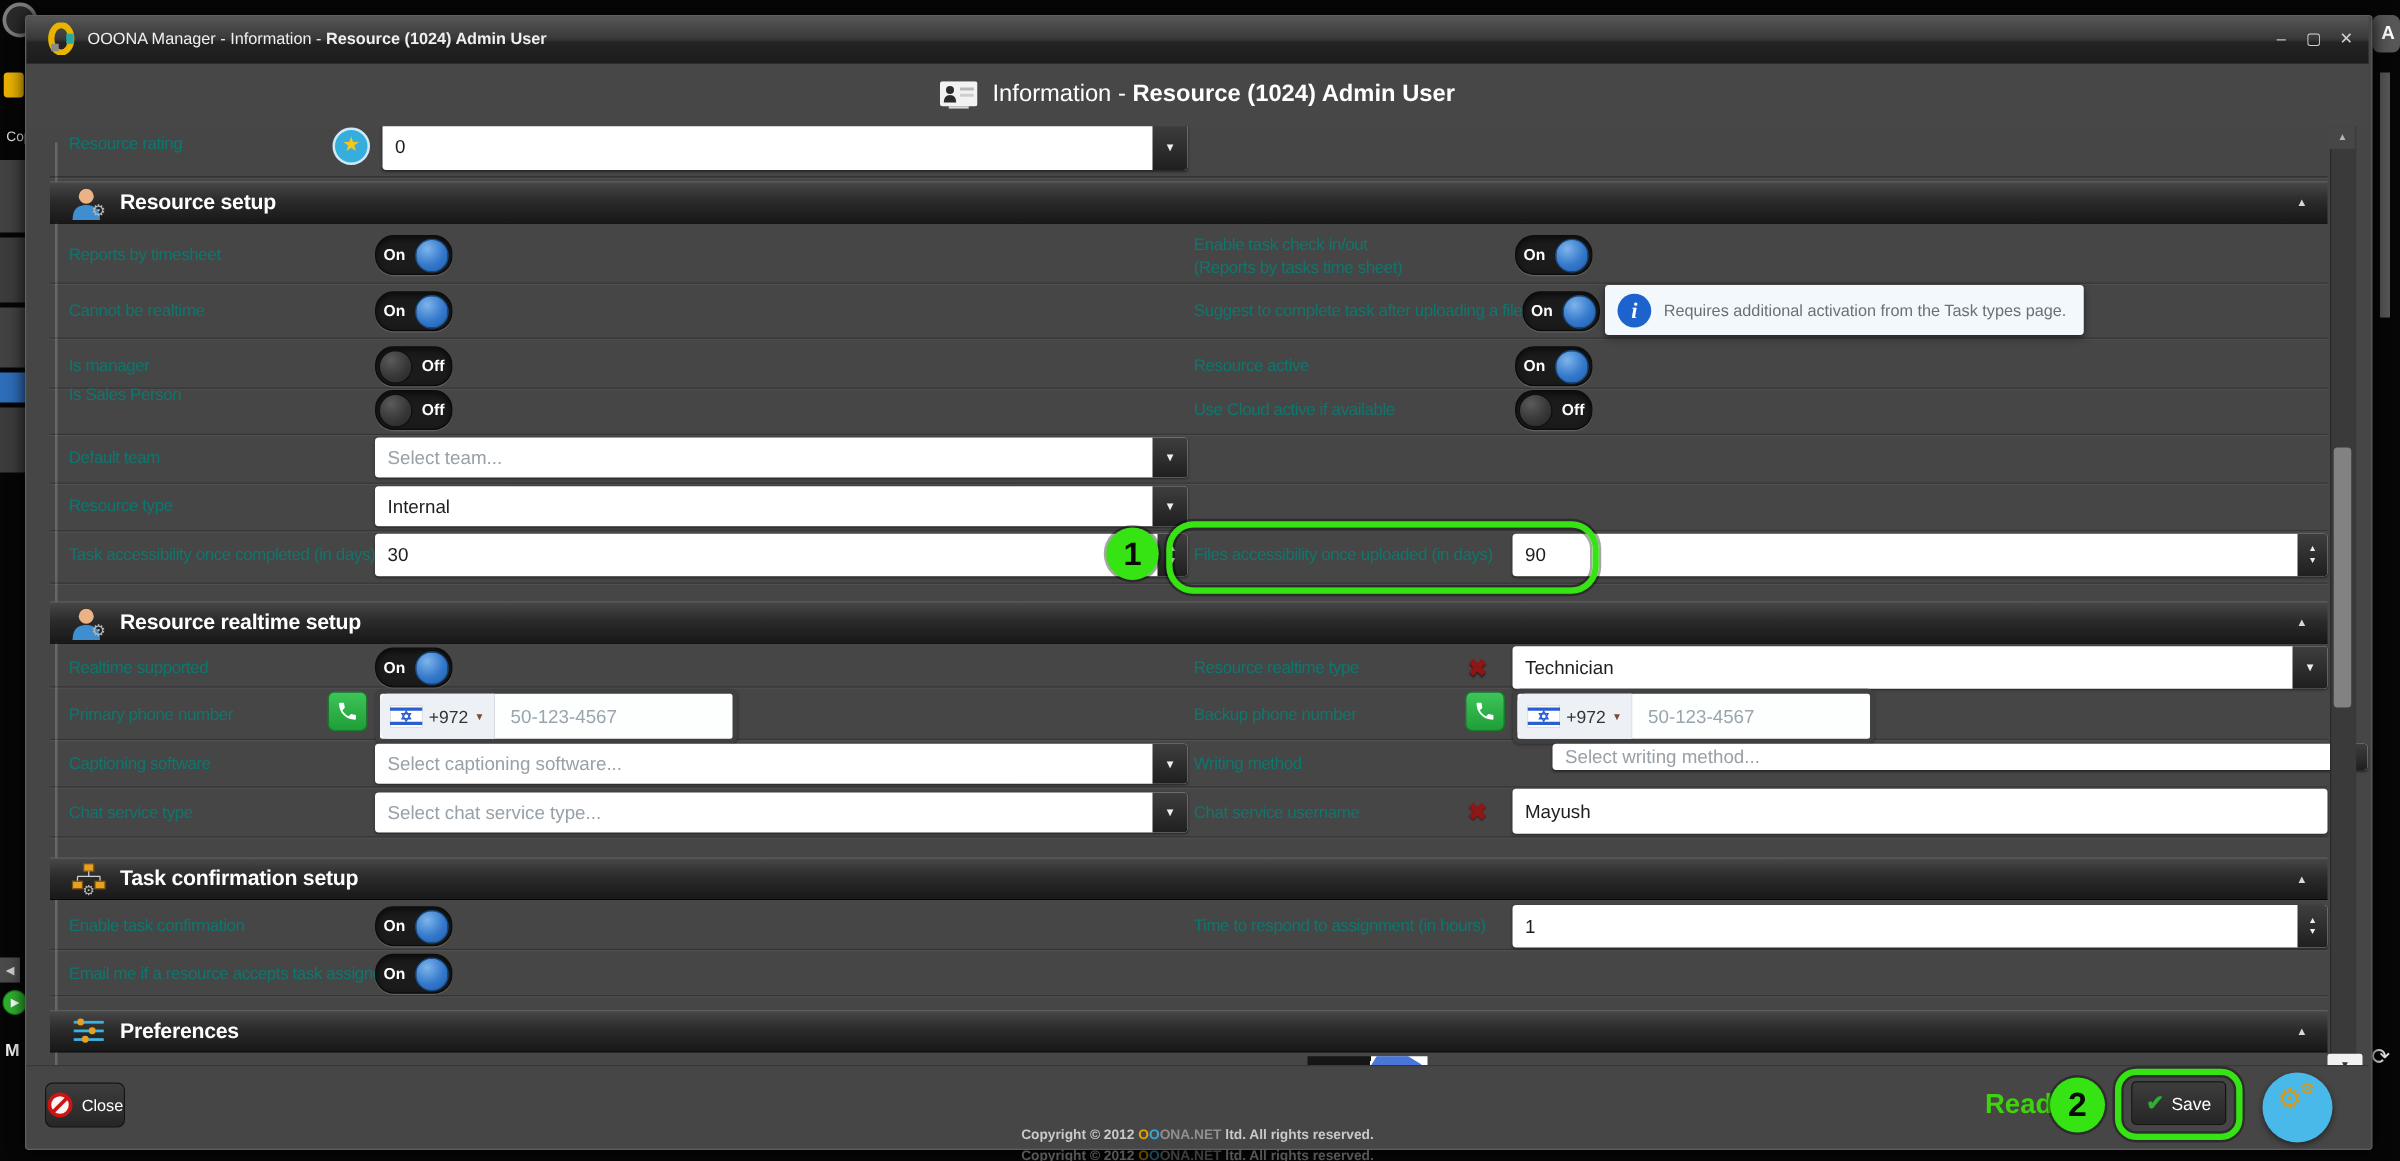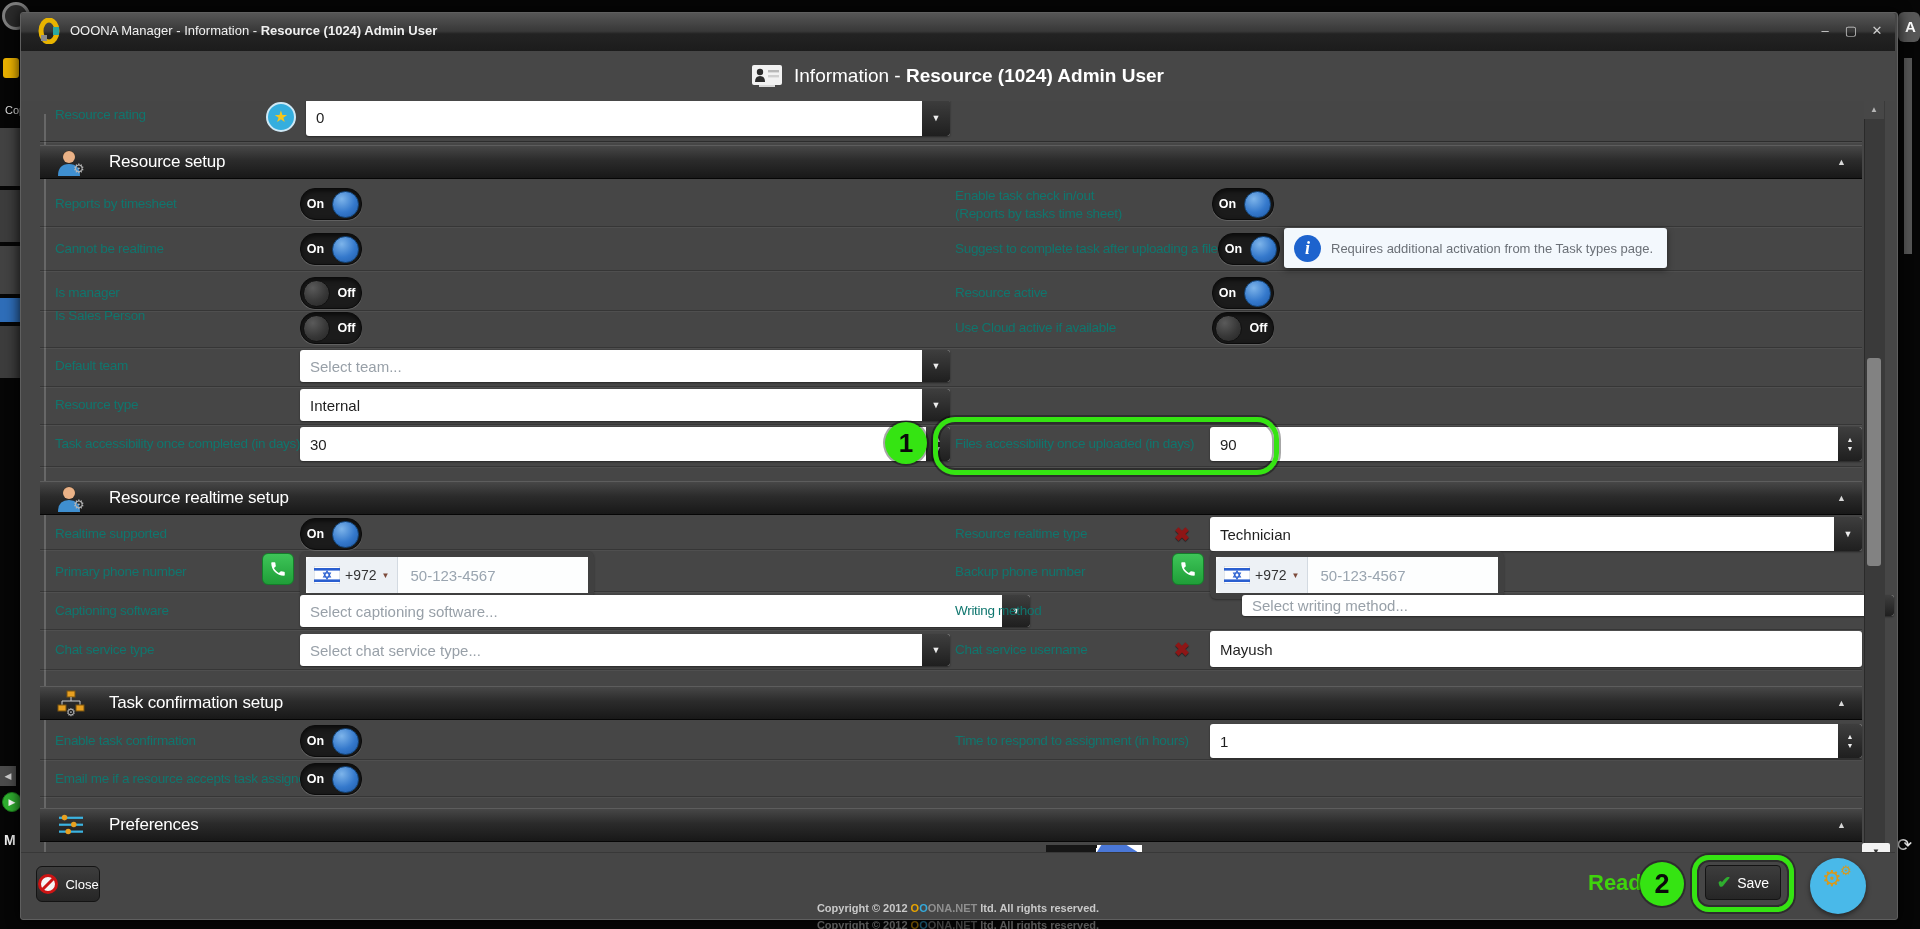--- a/index.html
+++ b/index.html
@@ -34,34 +34,34 @@
   .select,.numwrap{background:#fff;border-radius:3px;display:flex;align-items:stretch;
           box-shadow:0 1px 2px rgba(0,0,0,.45);}
   .select .val,.numwrap .val{flex:1;padding:0 10px;font-size:15px;color:#1e1e1e;display:flex;align-items:center;
           white-space:nowrap;overflow:hidden;}
   .ph{color:#98a0a8 !important;}
   .dd{width:28px;background:linear-gradient(180deg,#3e3e3e,#1f1f1f);border-radius:0 3px 3px 0;
       color:#eee;font-size:9px;display:flex;align-items:center;justify-content:center;}
   .spin{width:24px;background:linear-gradient(180deg,#3e3e3e,#1f1f1f);border-radius:0 3px 3px 0;
         display:flex;flex-direction:column;align-items:center;justify-content:center;color:#eee;font-size:7px;line-height:9px;}
   
-  .phone{background:#fdfefe;border:6px solid #404040;border-radius:6px;display:flex;align-items:center;
+  .phone{background:#fdfefe;border:4px solid #404040;border-radius:6px;display:flex;align-items:center;
          box-shadow:0 1px 2px rgba(0,0,0,.35);}
   .cc-area{height:100%;background:#edf1f5;border-right:1px solid #d3dae1;border-radius:6px 0 0 6px;
            display:flex;align-items:center;padding:0 8px;gap:5px;}
   .cc{color:#333;font-size:14px;}
   .cc-arrow{color:#7c4a3a;font-size:8px;}
   .pnum{color:#9aa5b0;font-size:15px;padding-left:12px;}
   .phonebtn{width:30px;height:30px;border-radius:6px;background:linear-gradient(180deg,#3ec558,#1f9e38);
             border:1px solid #157c2a;display:flex;align-items:center;justify-content:center;}
   .redx{color:#8e1616;font-size:19px;font-weight:bold;text-shadow:0 1px 1px rgba(0,0,0,.5);}
   
   .sec{left:40px;width:1822px;height:32px;background:linear-gradient(180deg,#474747,#2b2b2b 45%,#181818);
        border-top:1px solid #5d5d5d;border-bottom:1px solid #060606;display:flex;align-items:center;}
-  .sec .t{margin-left:23px;color:#fff;font-weight:normal;font-size:17px;letter-spacing:-.2px;}
+  .sec .t{margin-left:10px;color:#fff;font-weight:bold;font-size:17px;letter-spacing:-.2px;}
   .sec .caret{margin-left:auto;margin-right:16px;color:#d8d8d8;font-size:9px;}
   .sec .ico{margin-left:16px;width:30px;height:28px;}
   
   .line{left:40px;width:1822px;height:0;border-top:1px solid rgba(0,0,0,.22);
         border-bottom:1px solid rgba(255,255,255,.05);}
   .tooltip{background:#f3f8fd;border-radius:3px;box-shadow:0 2px 6px rgba(0,0,0,.5);
            display:flex;align-items:center;gap:10px;padding:0 14px 0 10px;}
   .infoc{width:27px;height:27px;border-radius:50%;background:#1d63ce;color:#fff;font-weight:bold;
          font-family:"Liberation Serif",serif;font-style:italic;font-size:18px;
          display:flex;align-items:center;justify-content:center;}
@@ -300,21 +300,21 @@
         <polygon points="13,5 16.4,11 9.6,11" fill="none" stroke="#2a5fd0" stroke-width="1.1"></polygon>
         <polygon points="13,13 16.4,7 9.6,7" fill="none" stroke="#2a5fd0" stroke-width="1.1"></polygon>
       </svg>
       <span class="cc">+972</span>
       <span class="cc-arrow">▼</span>
     </span>
     <span class="pnum">50-123-4567</span>
   </div>
 
   <div class="l lbl" style="left:55px;top:603px;">Captioning software</div>
-  <div class="l select" style="left:300px;top:595px;width:730px;height:32px;">
+  <div class="l select" style="left:300px;top:595px;width:650px;height:32px;">
     <span class="val ph">Select captioning software...</span>
     <span class="dd">▼</span>
   </div>
   <div class="l lbl" style="left:955px;top:603px;">Writing method</div>
   <div class="l select" style="left:1242px;top:595px;width:652px;height:21px;">
     <span class="val ph">Select writing method...</span>
     <span class="dd">▼</span>
   </div>
 
   <div class="l lbl" style="left:55px;top:642px;">Chat service type</div>

